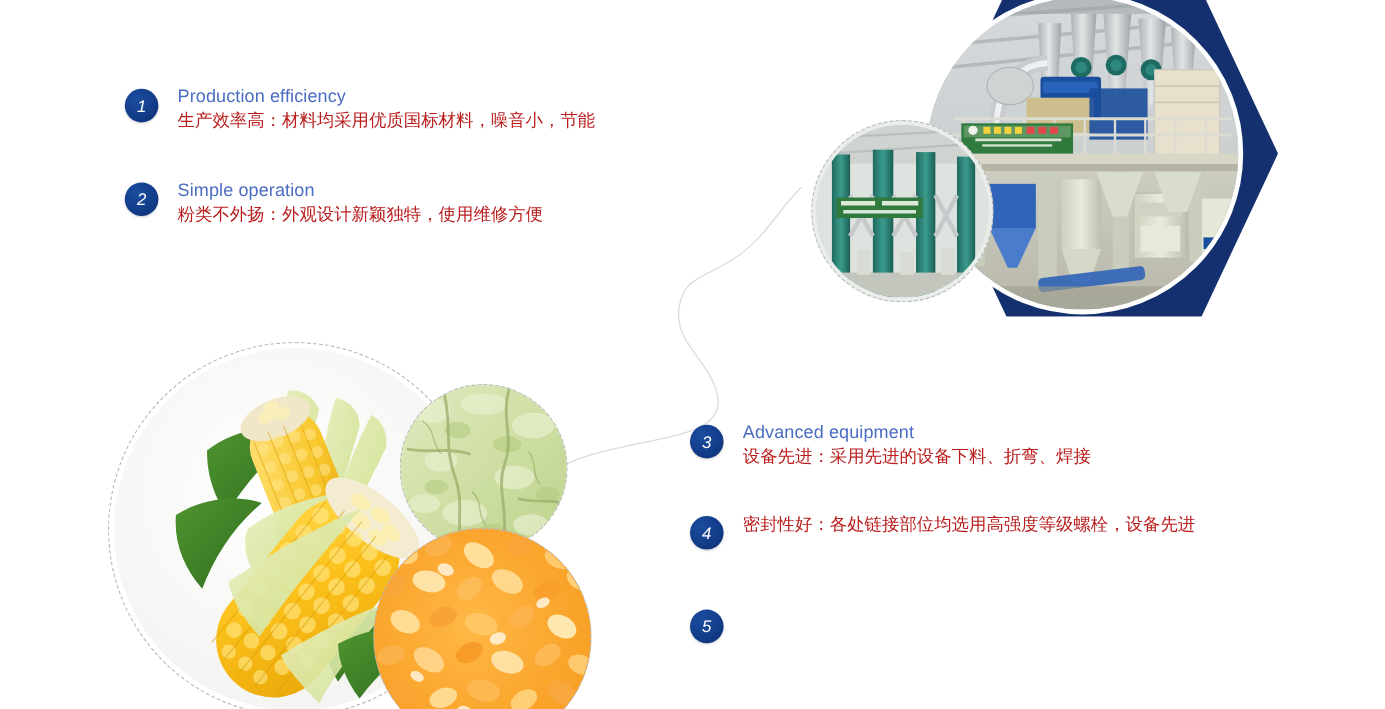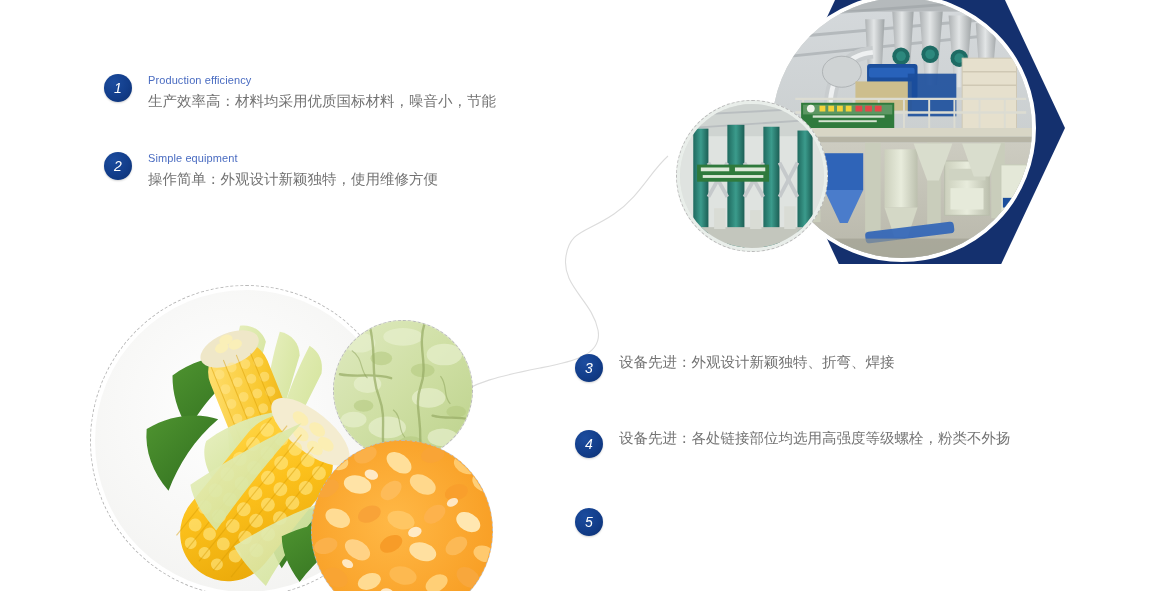--- a/index.html
+++ b/index.html
@@ -26,27 +26,27 @@
     font-weight:500;
     display:flex;align-items:center;justify-content:center;
     flex:0 0 28px;
     box-shadow:0 1px 2px rgba(0,0,0,.18);
     letter-spacing:0;
     line-height:1;
   }
   .ftext{margin-left:16px;margin-top:-3px;}
   .fen{
     color:#4a6cc1;
-    font-size:11px;
+    font-size:15px;
     line-height:19px;
     letter-spacing:.1px;
     white-space:nowrap;
   }
   .fcn{
-    color:#737373;
+    color:#b91c1c;
     font-size:14.5px;
     line-height:21px;
     margin-top:1px;
     white-space:nowrap;
     font-family:"DejaVu Sans","Liberation Sans",sans-serif;
   }
 
   #f1{left:104px;top:74px;}
   #f2{left:104px;top:152px;}
   #f3{left:575px;top:354px;}
@@ -553,36 +553,37 @@
     <div class="badge">1</div>
     <div class="ftext">
       <div class="fen">Production efficiency</div>
       <div class="fcn">生产效率高：材料均采用优质国标材料，噪音小，节能</div>
     </div>
   </div>
 
   <div class="feature" id="f2">
     <div class="badge">2</div>
     <div class="ftext">
-      <div class="fen">Simple equipment</div>
-      <div class="fcn">操作简单：外观设计新颖独特，使用维修方便</div>
+      <div class="fen">Simple operation</div>
+      <div class="fcn">粉类不外扬：外观设计新颖独特，使用维修方便</div>
     </div>
   </div>
 
   <div class="feature" id="f3">
     <div class="badge">3</div>
     <div class="ftext">
-      <div class="fcn">设备先进：外观设计新颖独特、折弯、焊接</div>
+      <div class="fen">Advanced equipment</div>
+      <div class="fcn">设备先进：采用先进的设备下料、折弯、焊接</div>
     </div>
   </div>
 
   <div class="feature" id="f4">
     <div class="badge">4</div>
     <div class="ftext">
-      <div class="fcn">设备先进：各处链接部位均选用高强度等级螺栓，粉类不外扬</div>
+      <div class="fcn">密封性好：各处链接部位均选用高强度等级螺栓，设备先进</div>
     </div>
   </div>
 
   <div class="feature" id="f5">
     <div class="badge">5</div>
     <div class="ftext">
     </div>
   </div>
 
 </div>

